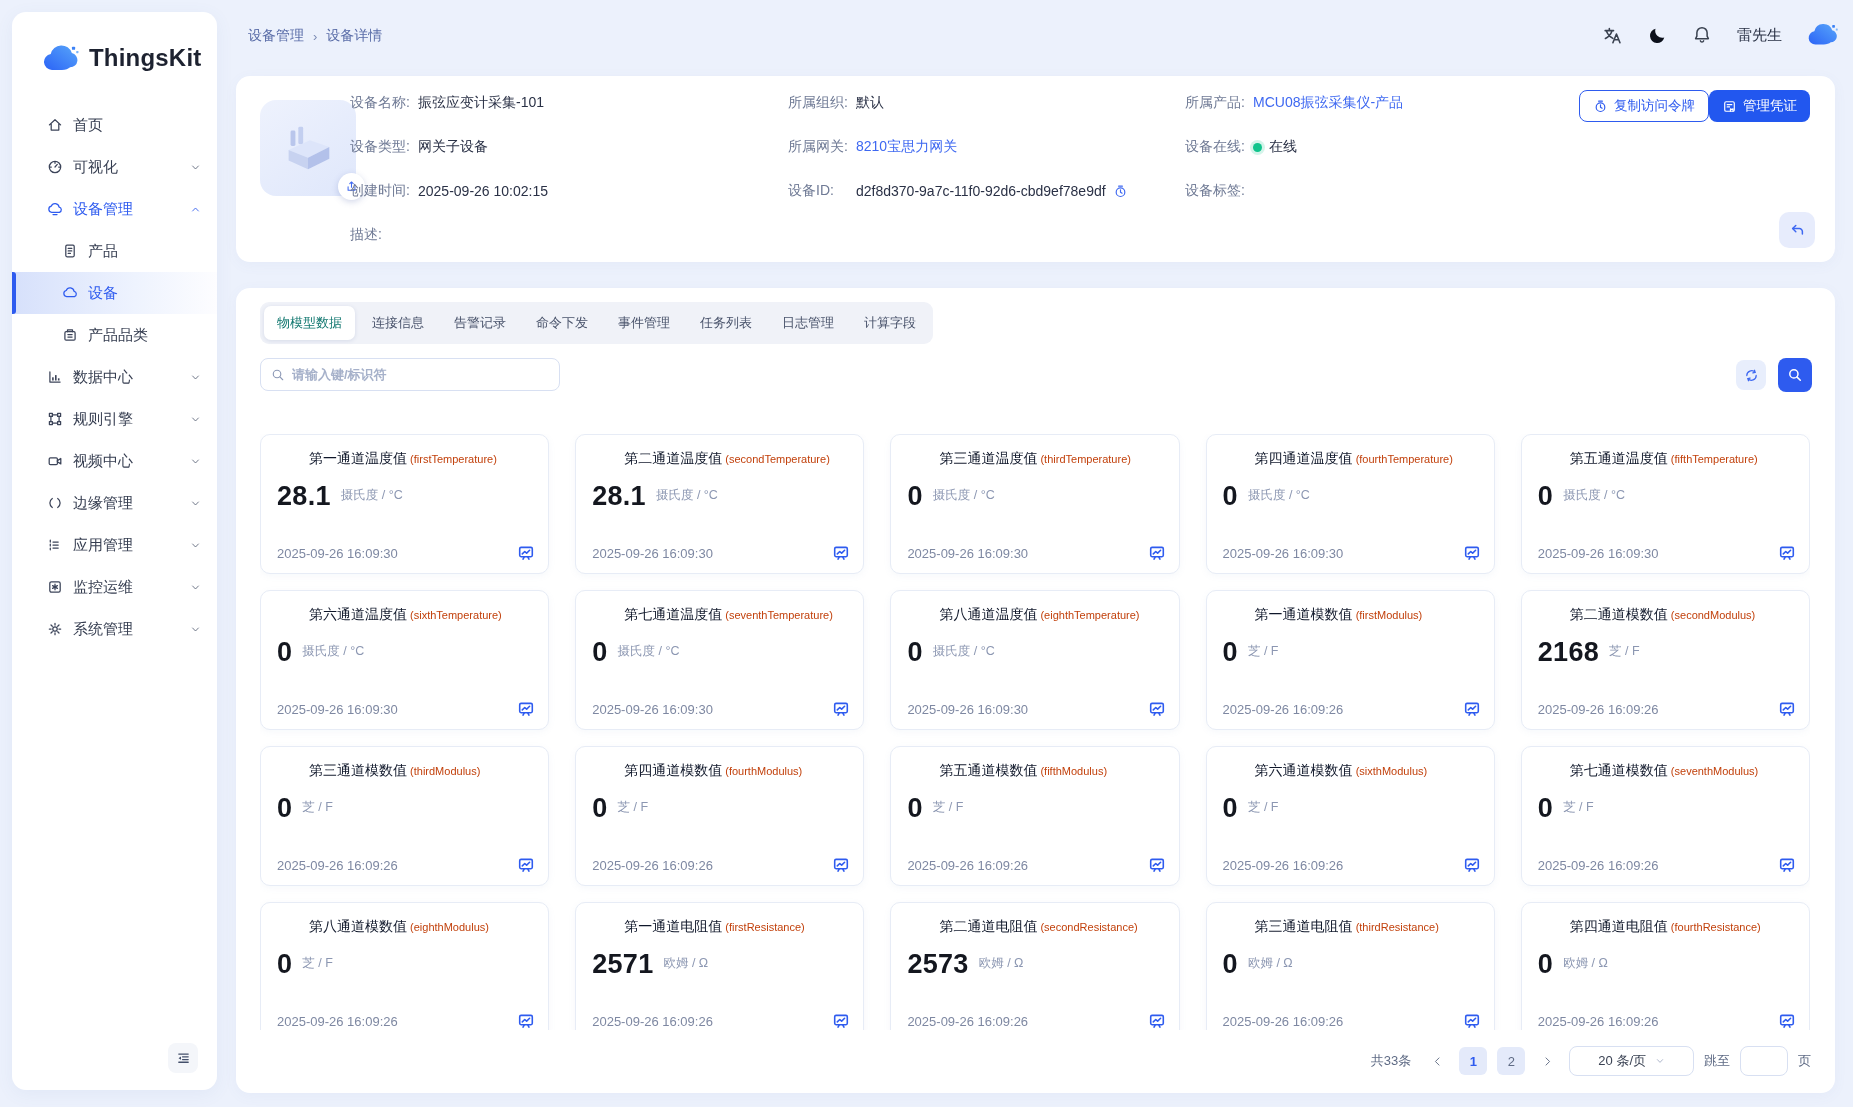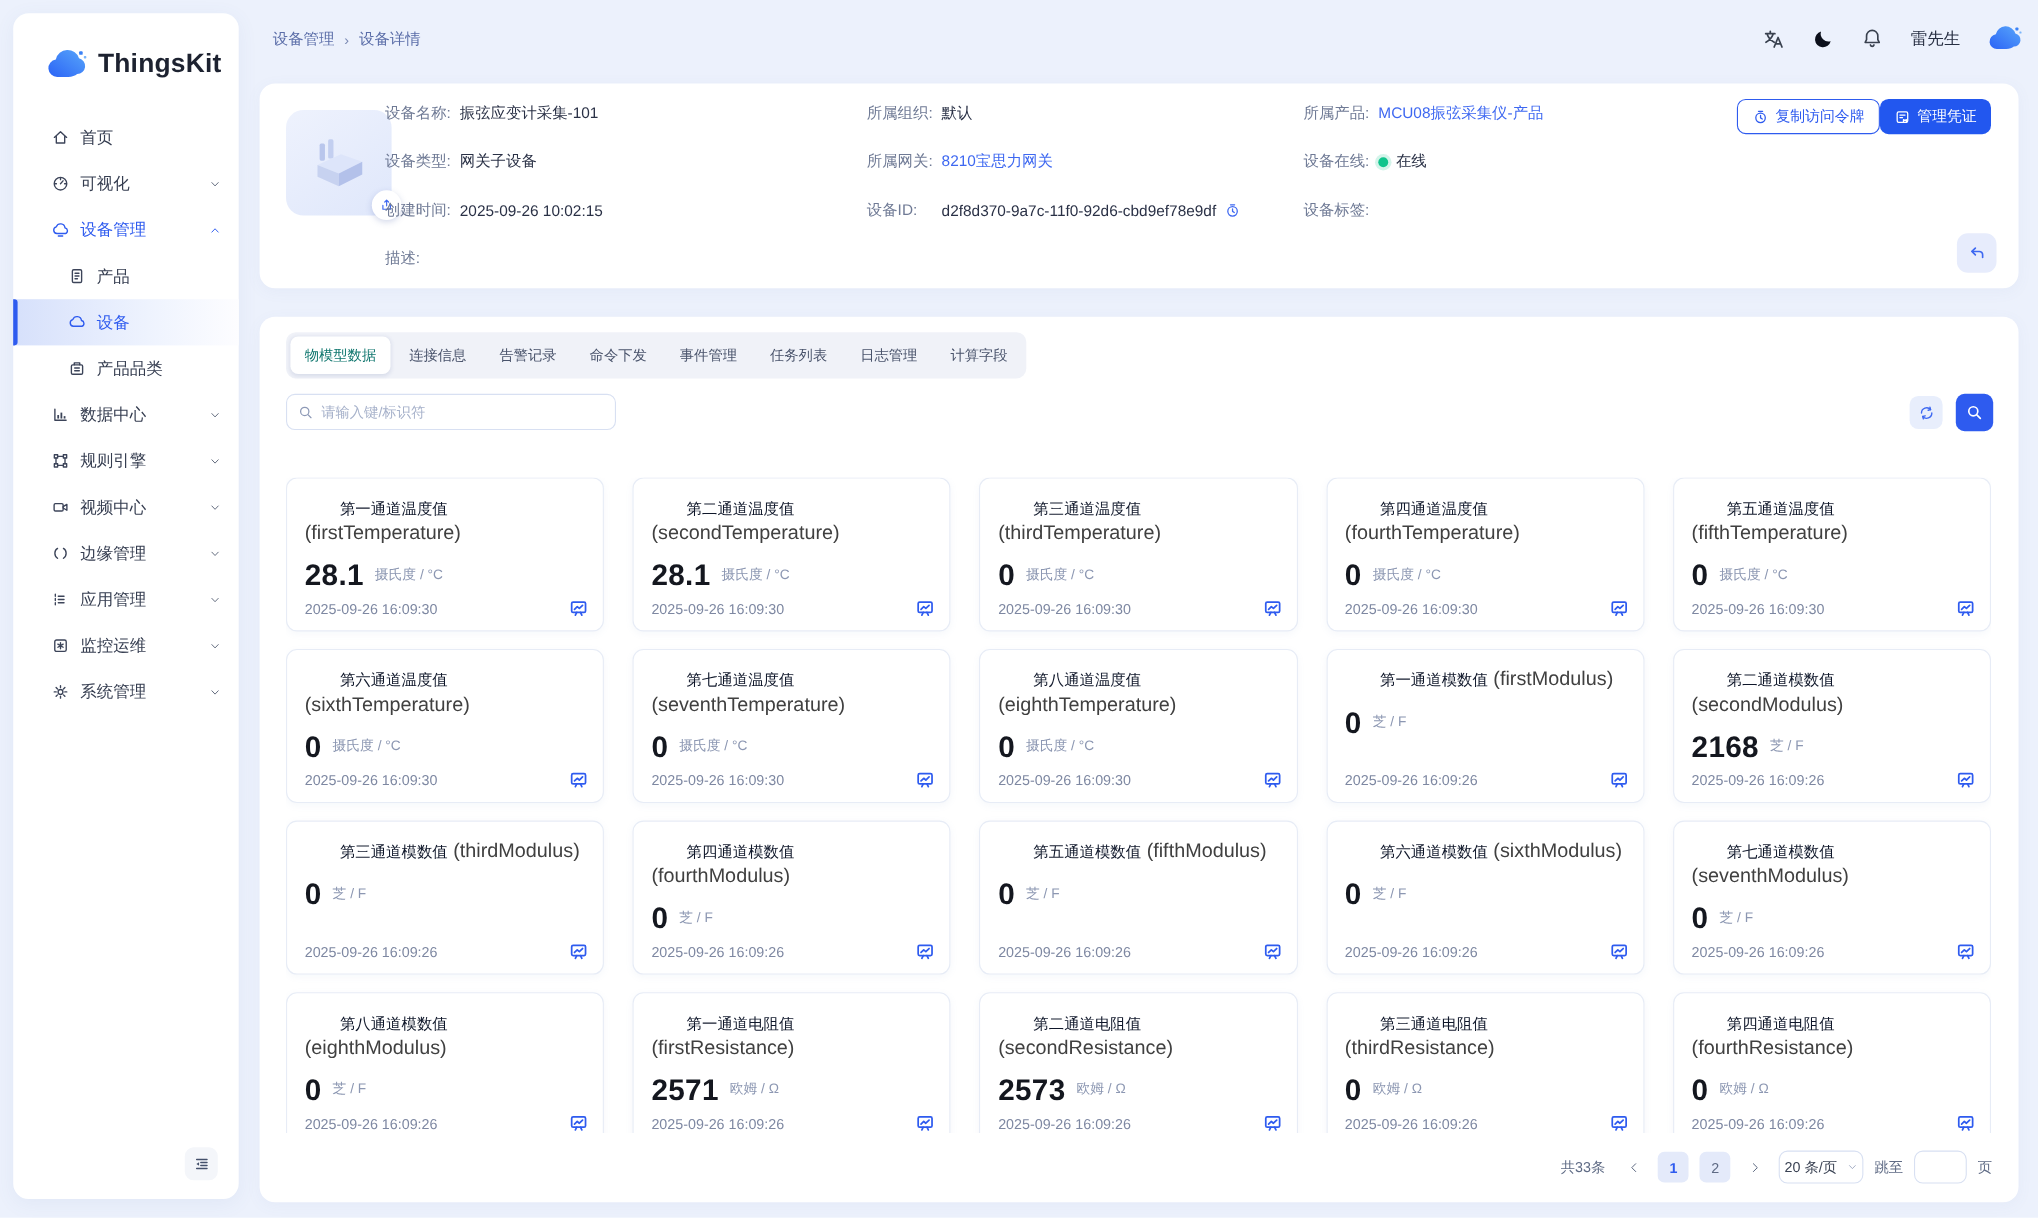--- a/index.html
+++ b/index.html
@@ -82,56 +82,56 @@
   .panel-main { position:absolute; left:236px; top:288px; width:1599px; height:805px; background:#fff;
     border-radius:14px; box-shadow:0 3px 14px rgba(90,110,170,.05); }
   .tabs { position:absolute; left:24px; top:14px; display:inline-flex; background:#f0f2f8;
     border-radius:9px; padding:4px; gap:4px; }
   .tab { padding:8px 13px; font-size:13px; color:#49536b; border-radius:7px; cursor:pointer; white-space:nowrap; }
   .tab.active { background:#fff; color:#0f766e; box-shadow:0 1px 4px rgba(60,80,140,.14); }
   .search-wrap { position:absolute; left:24px; top:70px; width:300px; height:33px; border:1px solid #d8e0f2;
     border-radius:8px; display:flex; align-items:center; padding:0 10px; gap:7px; background:#fff; color:#8d99b6; }
   .search-wrap svg { width:14px; height:14px; flex:none; }
   .search-wrap input { border:none; outline:none; flex:1; font-size:13px; color:#3a4254;
-    font-family:inherit; background:transparent; }
+    font-family:inherit; background:transparent;font-weight:bold; }
   .search-wrap input::placeholder { color:#a6b1ca; }
   .btn-refresh { position:absolute; right:69px; top:72px; width:30px; height:30px; background:#e8eefc;
     border:none; border-radius:8px; color:#3e68f1; display:flex; align-items:center; justify-content:center; cursor:pointer; }
   .btn-refresh svg { width:15px; height:15px; }
   .btn-search { position:absolute; right:23px; top:70px; width:34px; height:34px; background:#2e5bef;
     border:none; border-radius:8px; color:#fff; display:flex; align-items:center; justify-content:center; cursor:pointer; }
   .btn-search svg { width:16px; height:16px; }
 
   .cards { position:absolute; left:24px; top:146px; width:1550px; height:596px; overflow:hidden;
     display:grid; grid-template-columns:repeat(5,1fr); column-gap:26px; row-gap:16px; grid-auto-rows:140px; }
   .card { background:#fff; border:1px solid #e7ecf6; border-radius:10px; padding:15px 16px 12px;
     position:relative; box-shadow:0 2px 7px rgba(130,150,200,.07); }
   .card-head { font-size:14px; line-height:1.25; }
   .ct { color:#0f172a;margin-left:32px; }
-  .ck { color:#404040; font-size:18px; }
+  .ck { color:#c2410c; font-size:11px; }
   .card-val { margin-top:15px; display:flex; align-items:center; gap:10px; }
   .cv { font-size:27px; font-weight:700; color:#14171f; line-height:1; letter-spacing:.3px; }
   .cu { font-size:12.5px; color:#8c97b2; padding-bottom:2px; }
   .card-foot { position:absolute; left:16px; right:13px; bottom:11px; display:flex;
     justify-content:space-between; align-items:center; }
   .ctime { font-size:13px; color:#7e88a2; }
   .cchart { color:#2e5bef; cursor:pointer; }
   .cchart svg { width:18px; height:18px; }
 
   
   .pagination { position:absolute; right:24px; bottom:16px; height:32px; display:flex; align-items:center;
     gap:10px; font-size:13px; color:#5f6b85; }
   .pg-total { margin-right:4px; }
   .pg-arrow { width:24px; height:28px; display:flex; align-items:center; justify-content:center;
     color:#525e78; cursor:pointer; background:none; border:none; }
   .pg-arrow svg { width:11px; height:11px; }
   .pg-page { width:28px; height:28px; border:none; border-radius:6px; background:#e4eafa; color:#5f6b85;
     font-size:13px; cursor:pointer; font-family:inherit; }
   .pg-page.active { color:#2e5bef; font-weight:700; }
-  .pg-select { height:30px; padding:0 4px; background:#fff; border:1px solid #d8e0f2; border-radius:8px;
+  .pg-select { height:30px; padding:0 28px; background:#fff; border:1px solid #d8e0f2; border-radius:8px;
     display:flex; align-items:center; gap:9px; color:#3b4354; cursor:pointer; }
   .pg-select svg { width:10px; height:10px; color:#97a2bd; }
   .pg-jump-input { width:48px; height:30px; border:1px solid #d8e0f2; border-radius:8px; background:#fff;
     outline:none; font-family:inherit; font-size:13px; padding:0 8px; color:#3b4354; }
 </style>
 </head>
 <body>
 
 <aside class="sidebar">
   <div class="logo">

